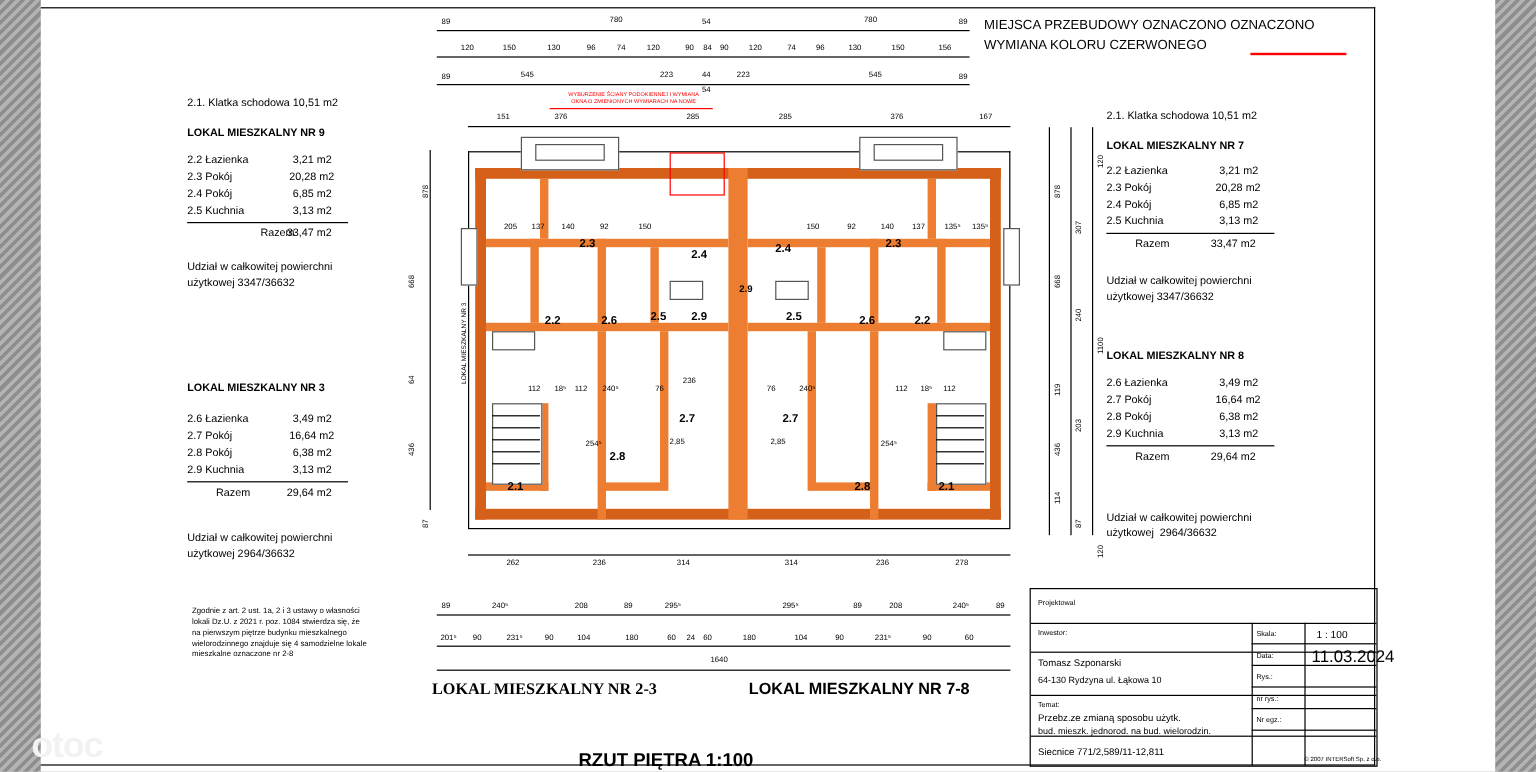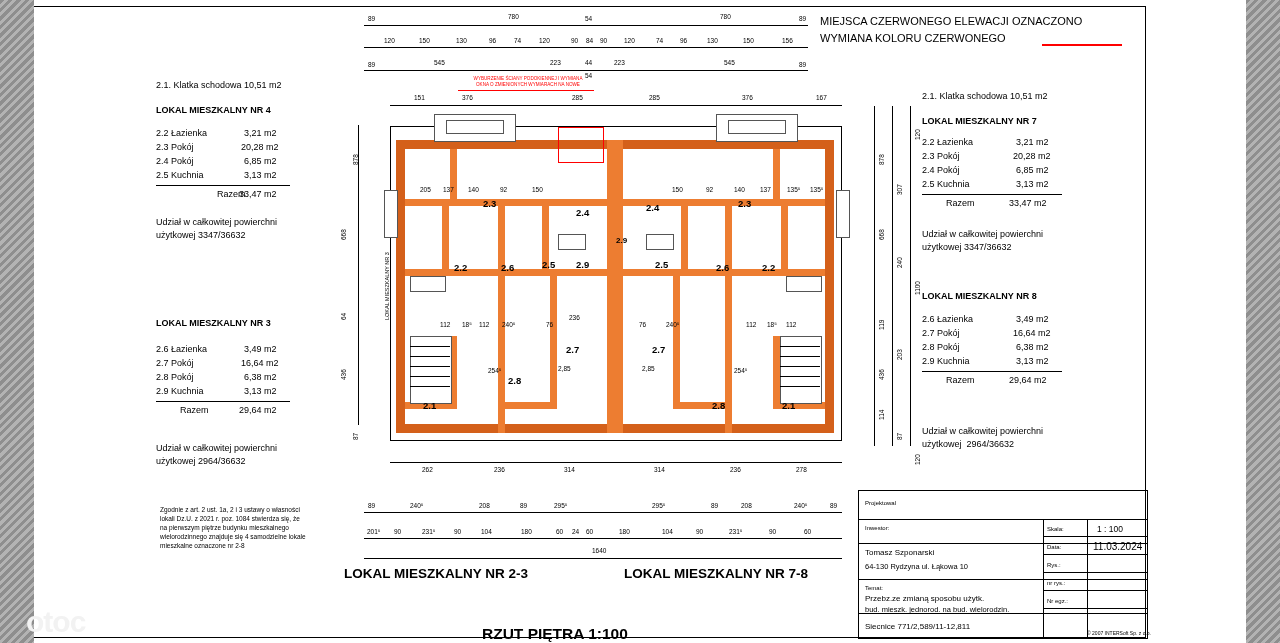--- a/index.html
+++ b/index.html
@@ -69,21 +69,21 @@
 
 <div class="side-strip left"></div>
 <div class="side-strip right"></div>
 
 <div class="sheet">
 
   <div class="border-line" style="left:0;top:6px;width:1112px;height:1px;"></div>
   <div class="border-line" style="left:0;top:637px;width:1112px;height:1px;"></div>
   <div class="border-line" style="left:1111px;top:6px;width:1px;height:632px;"></div>
 
-  <div class="txt t11" style="left:786px;top:15px;font-size:11px;">MIEJSCA CZERWONEGO ELEWACJI OZNACZONO</div>
+  <div class="txt t11" style="left:786px;top:15px;font-size:11px;">MIEJSCA PRZEBUDOWY OZNACZONO OZNACZONO</div>
   <div class="txt t11" style="left:786px;top:32px;font-size:11px;">WYMIANA KOLORU CZERWONEGO</div>
   <div class="redline" style="left:1008px;top:44px;width:80px;"></div>
 
   <div class="dimline" style="left:330px;top:25px;width:444px;"></div>
   <div class="dimlabel" style="left:474px;top:13px;">780</div>
   <div class="dimlabel" style="left:686px;top:13px;">780</div>
   <div class="dimlabel" style="left:334px;top:15px;">89</div>
   <div class="dimlabel" style="left:551px;top:15px;">54</div>
   <div class="dimlabel" style="left:765px;top:15px;">89</div>
 
@@ -120,21 +120,21 @@
 
   <div class="dimline" style="left:356px;top:105px;width:452px;"></div>
   <div class="dimlabel" style="left:380px;top:94px;">151</div>
   <div class="dimlabel" style="left:428px;top:94px;">376</div>
   <div class="dimlabel" style="left:538px;top:94px;">285</div>
   <div class="dimlabel" style="left:615px;top:94px;">285</div>
   <div class="dimlabel" style="left:708px;top:94px;">376</div>
   <div class="dimlabel" style="left:782px;top:94px;">167</div>
 
   <div class="txt" style="left:122px;top:79px;font-size:9px;">2.1. Klatka schodowa 10,51 m2</div>
-  <div class="txt b" style="left:122px;top:104px;font-size:9px;">LOKAL MIESZKALNY NR 4</div>
+  <div class="txt b" style="left:122px;top:104px;font-size:9px;">LOKAL MIESZKALNY NR 9</div>
 
   <div class="txt" style="left:122px;top:127px;font-size:9px;">2.2 Łazienka</div>
   <div class="txt" style="left:210px;top:127px;font-size:9px;">3,21 m2</div>
   <div class="txt" style="left:122px;top:141px;font-size:9px;">2.3 Pokój</div>
   <div class="txt" style="left:207px;top:141px;font-size:9px;">20,28 m2</div>
   <div class="txt" style="left:122px;top:155px;font-size:9px;">2.4 Pokój</div>
   <div class="txt" style="left:210px;top:155px;font-size:9px;">6,85 m2</div>
   <div class="txt" style="left:122px;top:169px;font-size:9px;">2.5 Kuchnia</div>
   <div class="txt" style="left:210px;top:169px;font-size:9px;">3,13 m2</div>
   <div class="hr" style="left:122px;top:185px;width:134px;"></div>
@@ -374,21 +374,21 @@
   <div class="dimlabel" style="left:585px;top:528px;">180</div>
   <div class="dimlabel" style="left:628px;top:528px;">104</div>
   <div class="dimlabel" style="left:662px;top:528px;">90</div>
   <div class="dimlabel" style="left:695px;top:528px;">231⁵</div>
   <div class="dimlabel" style="left:735px;top:528px;">90</div>
   <div class="dimlabel" style="left:770px;top:528px;">60</div>
 
   <div class="dimline" style="left:330px;top:558px;width:478px;"></div>
   <div class="dimlabel" style="left:558px;top:547px;">1640</div>
 
-  <div class="txt t13" style="left:310px;top:568px;">LOKAL MIESZKALNY NR 2-3</div>
+  <div class="txt t13" style="left:326px;top:568px;font-family:Liberation Serif, serif;">LOKAL MIESZKALNY NR 2-3</div>
   <div class="txt t13" style="left:590px;top:568px;">LOKAL MIESZKALNY NR 7-8</div>
   <div class="txt t15" style="left:448px;top:628px;">RZUT PIĘTRA 1:100</div>
 
   <div class="tb" style="left:824px;top:490px;width:288px;height:147px;">
     <div class="cellline" style="position:absolute;left:0;top:28px;width:288px;height:1px;"></div>
     <div class="cellline" style="position:absolute;left:0;top:52px;width:288px;height:1px;"></div>
     <div class="cellline" style="position:absolute;left:0;top:88px;width:288px;height:1px;"></div>
     <div class="cellline" style="position:absolute;left:0;top:122px;width:288px;height:1px;"></div>
     <div class="cellline" style="position:absolute;left:184px;top:28px;width:1px;height:119px;"></div>
     <div class="cellline" style="position:absolute;left:228px;top:28px;width:1px;height:119px;"></div>
@@ -403,21 +403,21 @@
     <div class="txt" style="left:6px;top:56px;font-size:8px;">Tomasz Szponarski</div>
     <div class="txt" style="left:6px;top:70px;font-size:7.5px;">64-130 Rydzyna ul. Łąkowa 10</div>
     <div class="txt t6" style="left:6px;top:91px;font-size:6px;">Temat:</div>
     <div class="txt" style="left:6px;top:102px;font-size:8px;">Przebz.ze zmianą sposobu użytk.</div>
     <div class="txt" style="left:6px;top:113px;font-size:7.5px;">bud. mieszk. jednorod. na bud. wielorodzin.</div>
     <div class="txt" style="left:6px;top:130px;font-size:8px;">Siecnice 771/2,589/11-12,811</div>
 
     <div class="txt t6" style="left:188px;top:32px;font-size:6px;">Skala:</div>
     <div class="txt" style="left:238px;top:32px;font-size:8.5px;">1 : 100</div>
     <div class="txt t6" style="left:188px;top:50px;font-size:6px;">Data:</div>
-    <div class="txt" style="left:234px;top:50px;font-size:10px;">11.03.2024</div>
+    <div class="txt" style="left:234px;top:50px;font-size:14px;">11.03.2024</div>
     <div class="txt t6" style="left:188px;top:68px;font-size:6px;">Rys.:</div>
     <div class="txt t6" style="left:188px;top:86px;font-size:6px;">nr rys.:</div>
     <div class="txt t6" style="left:188px;top:104px;font-size:6px;">Nr egz.:</div>
     <div class="txt t55" style="left:228px;top:136px;font-size:5px;">© 2007 INTERSoft Sp. z o.o.</div>
   </div>
 
 </div>
 
 <div class="watermark">otoc</div>
 

